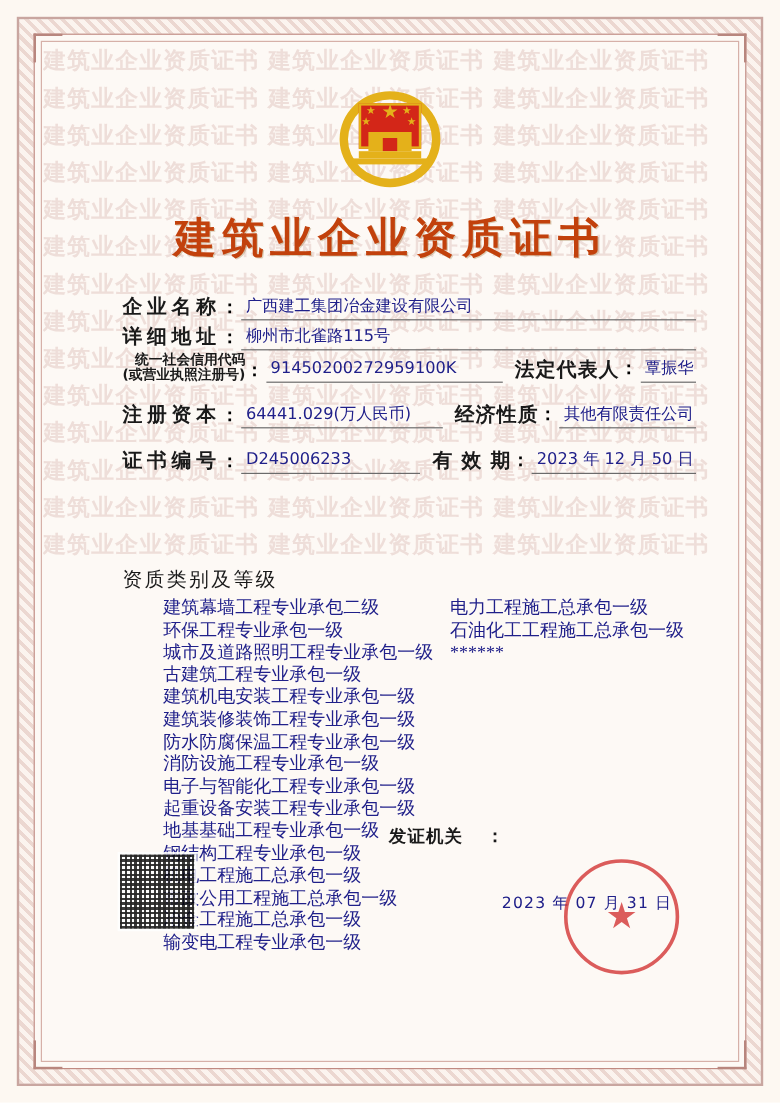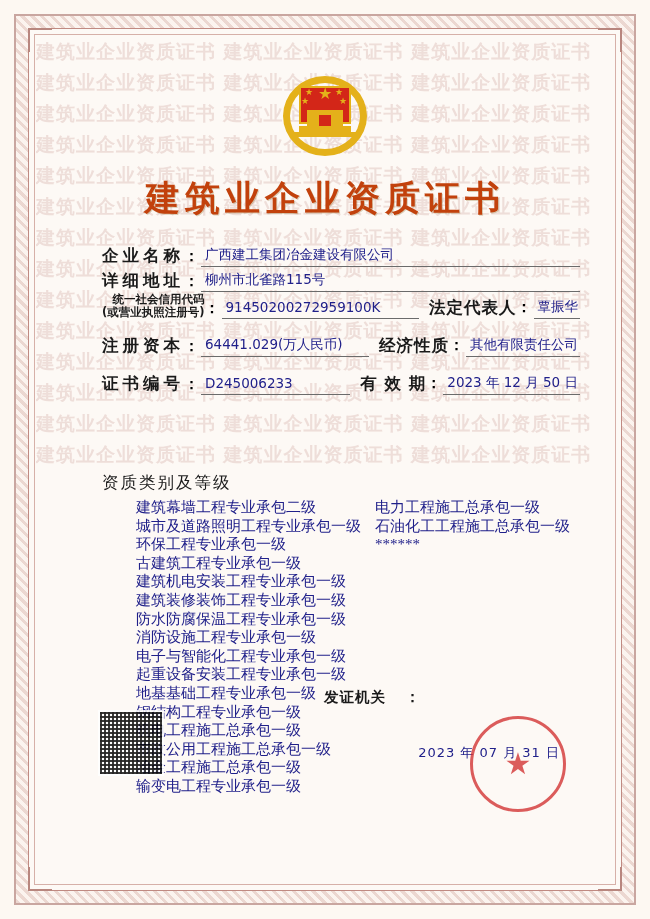--- a/index.html
+++ b/index.html
@@ -443,22 +443,22 @@
         </div>
       </div>
 
     </div>
 
     <div class="qual-title">资质类别及等级</div>
 
     <div class="qual-cols">
       <div class="qcol left">
           <div>建筑幕墙工程专业承包二级</div>
+          <div>环保工程专业承包一级</div>
           <div>城市及道路照明工程专业承包一级</div>
-          <div>环保工程专业承包一级</div>
           <div>古建筑工程专业承包一级</div>
           <div>建筑机电安装工程专业承包一级</div>
           <div>建筑装修装饰工程专业承包一级</div>
           <div>防水防腐保温工程专业承包一级</div>
           <div>消防设施工程专业承包一级</div>
           <div>电子与智能化工程专业承包一级</div>
           <div>起重设备安装工程专业承包一级</div>
           <div>地基基础工程专业承包一级</div>
           <div>钢结构工程专业承包一级</div>
           <div>机电工程施工总承包一级</div>

